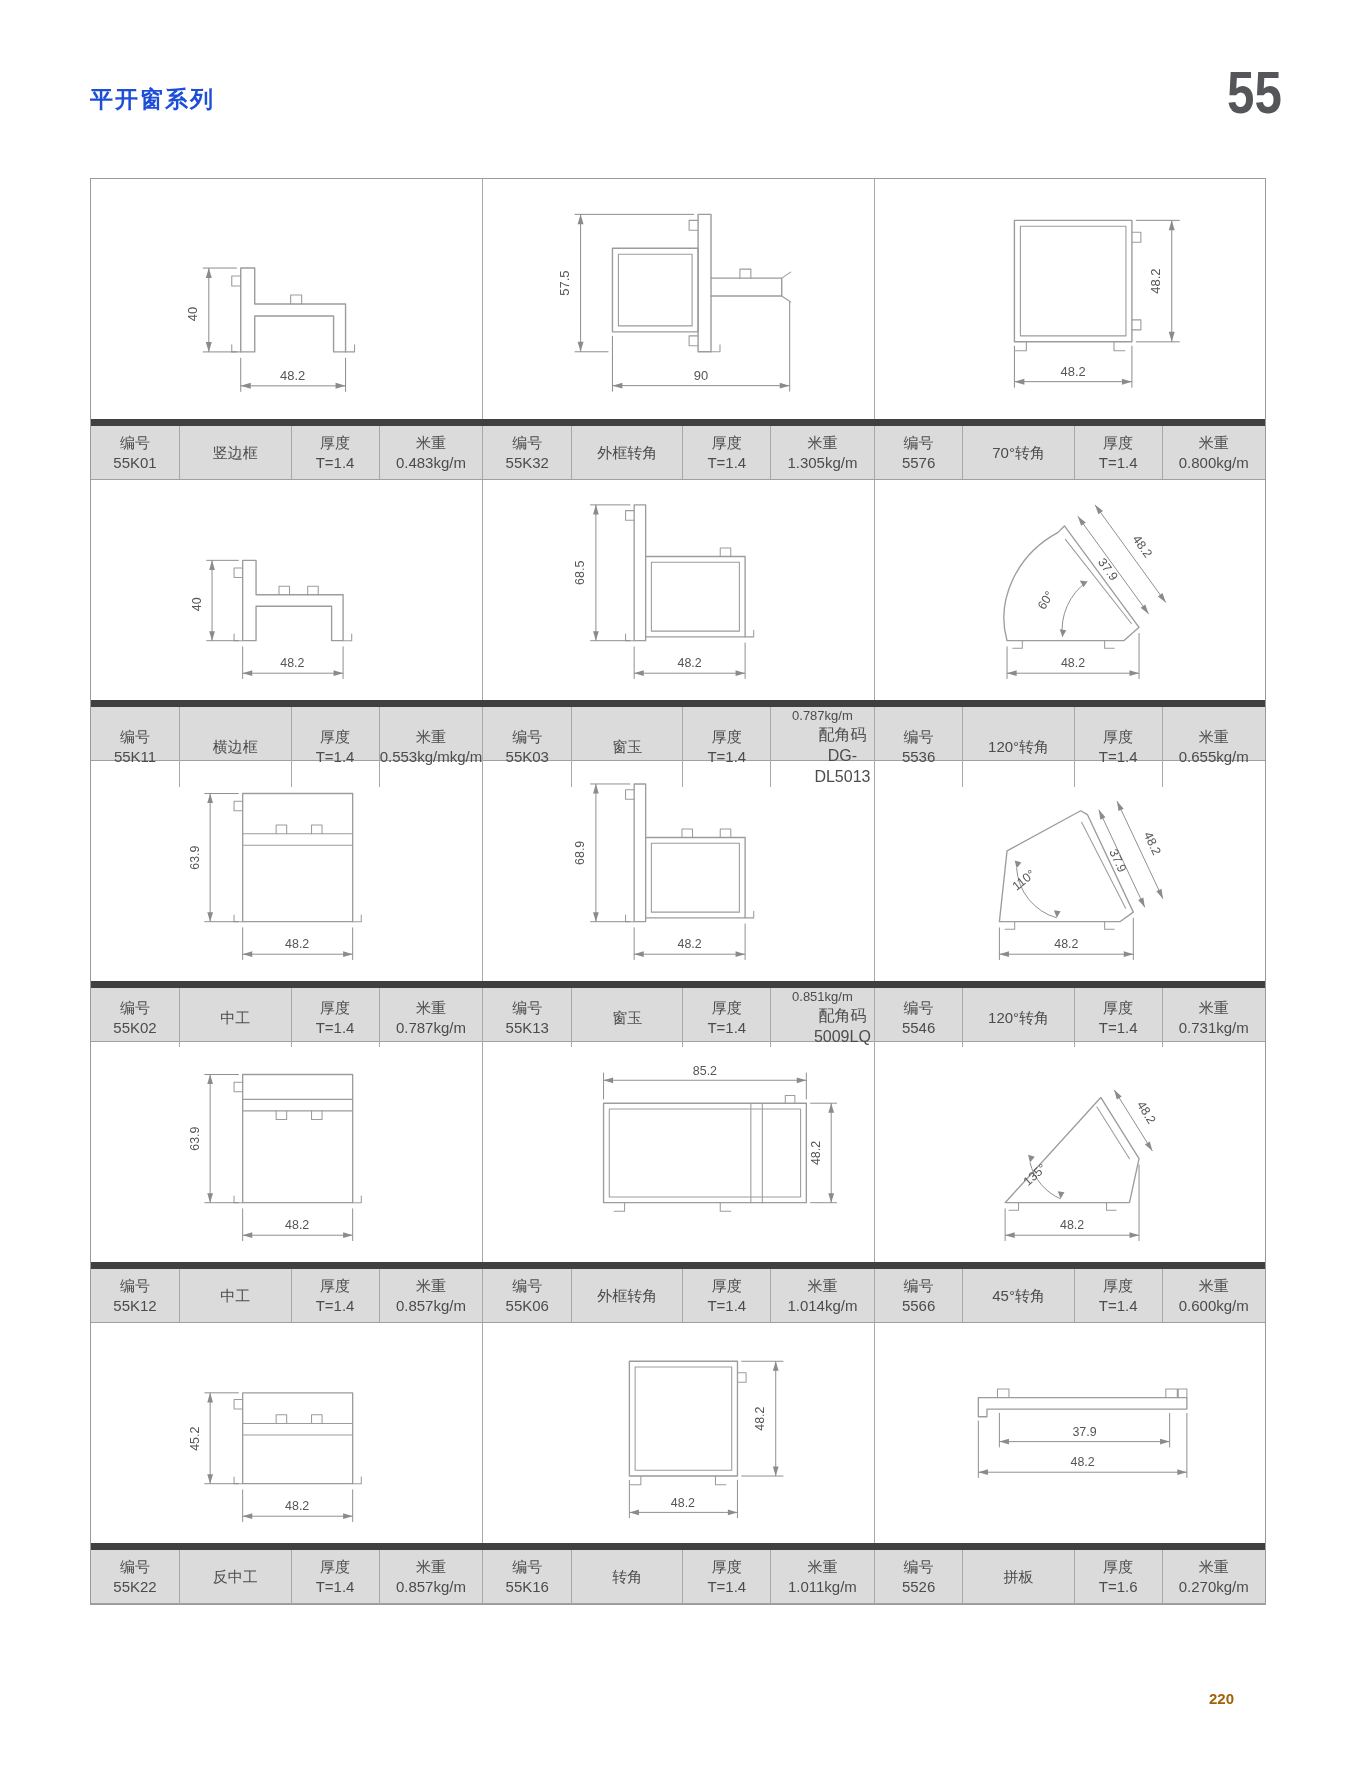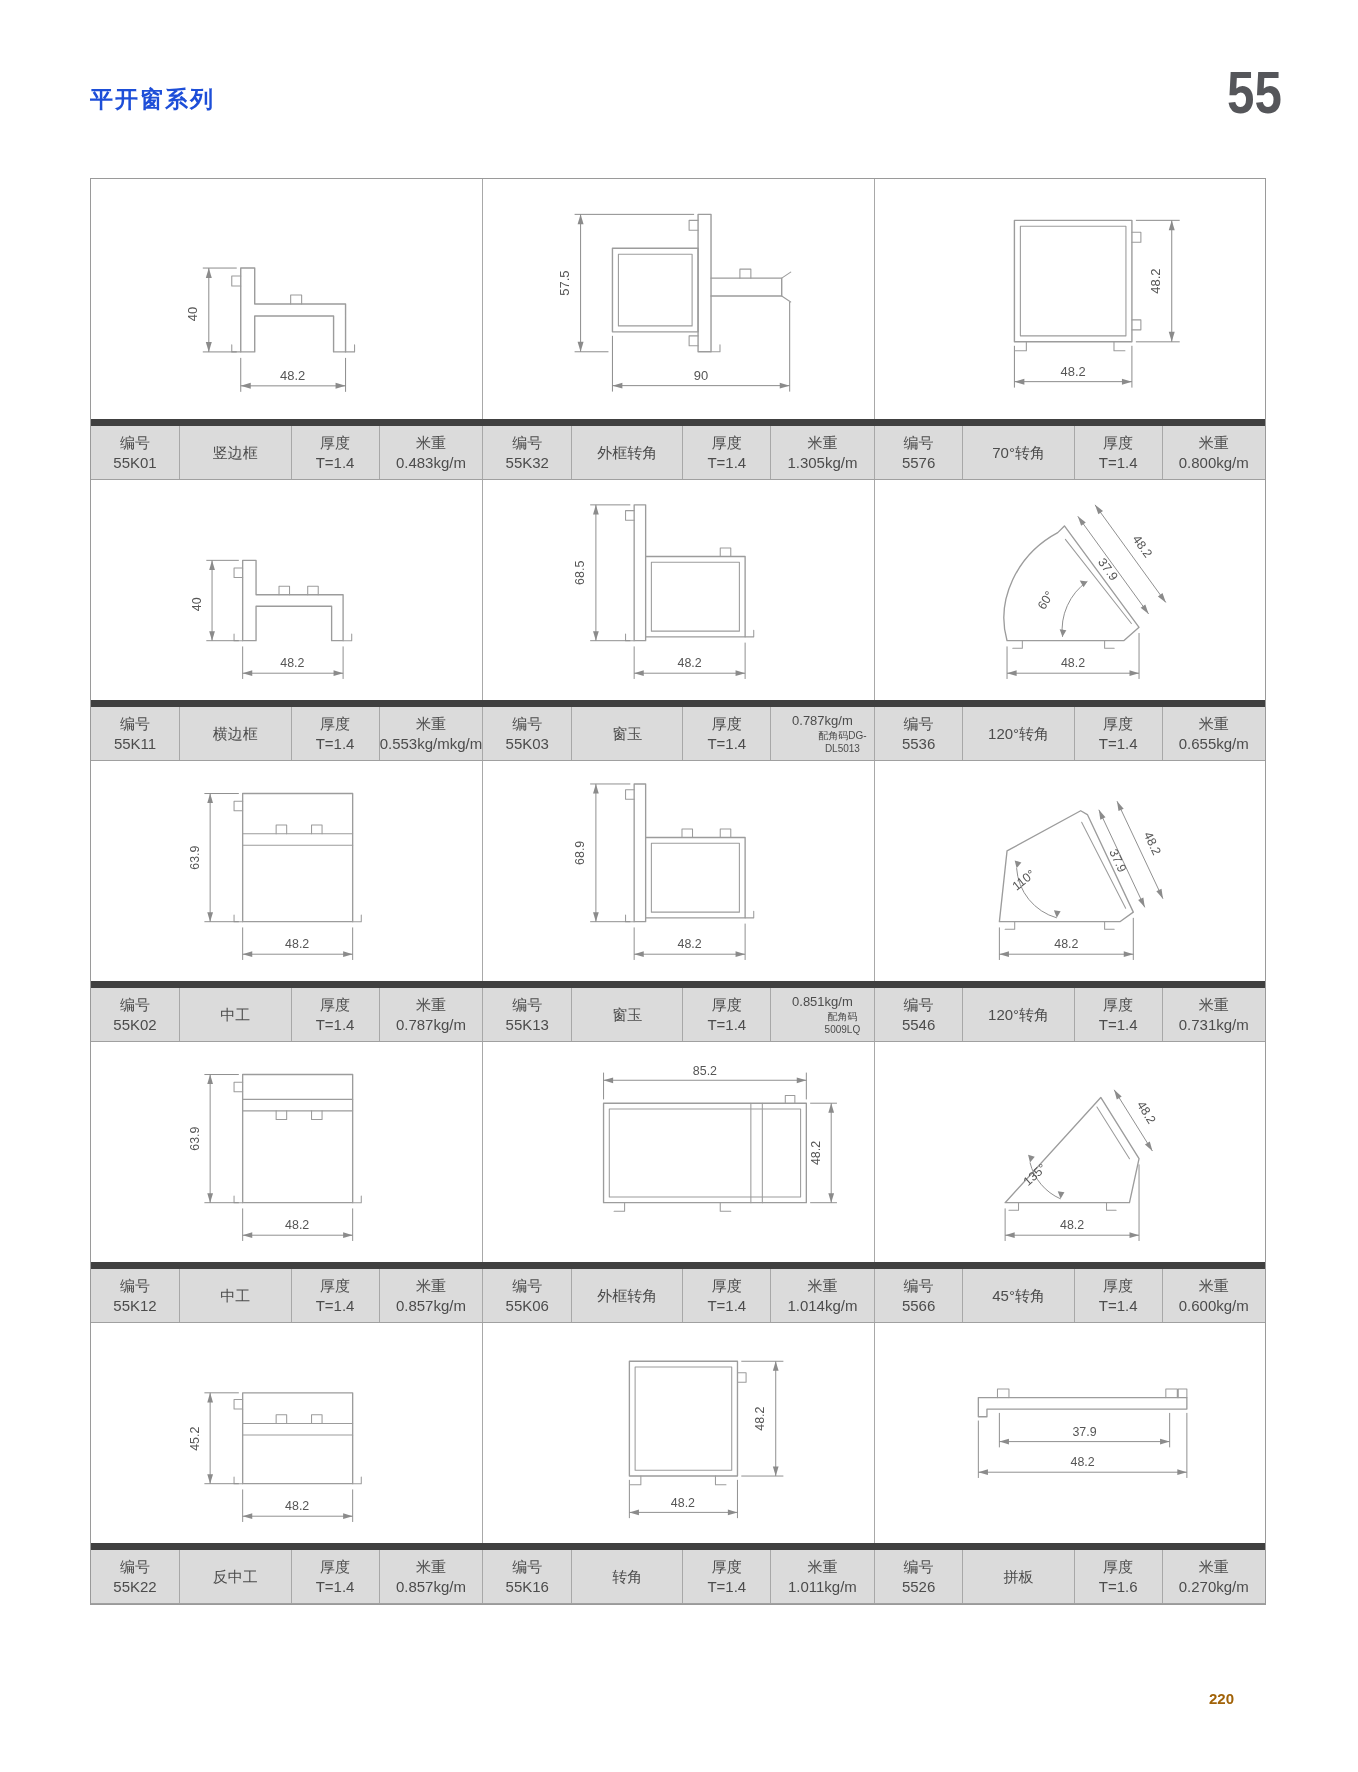--- a/index.html
+++ b/index.html
@@ -32,21 +32,21 @@
   svg.diagram { width:100%; height:100%; display:block; }
   .info-row { display:grid; grid-template-columns:1fr 1fr 1fr; background:#dbdbdb;
     border-top:7px solid #404040; border-bottom:1px solid #a0a0a0; height:53px; }
   .grp { display:grid; grid-template-columns:22.5% 28.5% 22.5% 26.5%; border-left:1px solid #a8a8a8; box-sizing:border-box; }
   .grp:first-child { border-left:none; }
   .cell { display:flex; flex-direction:column; align-items:center; justify-content:center;
     text-align:center; font-size:15px; color:#4c4c4c; line-height:1.32;
     border-left:1px solid #a8a8a8; box-sizing:border-box; overflow:hidden; }
   .cell:first-child { border-left:none; }
   .cell .sm1 { font-size:13px; }
-  .cell .sm2 { font-size:10px;margin-left:40px; }
+  .cell .sm2 { font-size:16px;margin-left:40px; }
   .page-num { position:absolute; top:1690px; right:124px; font-size:15px; font-weight:700; color:#a16207; }
   
   .p  { fill:none; stroke:#9c9c9c; stroke-width:1.4; stroke-linejoin:round; stroke-linecap:round; }
   .p2 { fill:none; stroke:#9c9c9c; stroke-width:1.1; stroke-linejoin:round; stroke-linecap:round; }
   .d  { fill:none; stroke:#8b8b8b; stroke-width:1; }
   .ar { fill:#8b8b8b; stroke:none; }
   .dt { font-family:"Liberation Sans","DejaVu Sans",sans-serif; font-size:13px; fill:#555; text-anchor:middle; }
 </style>
 </head>
 <body>

